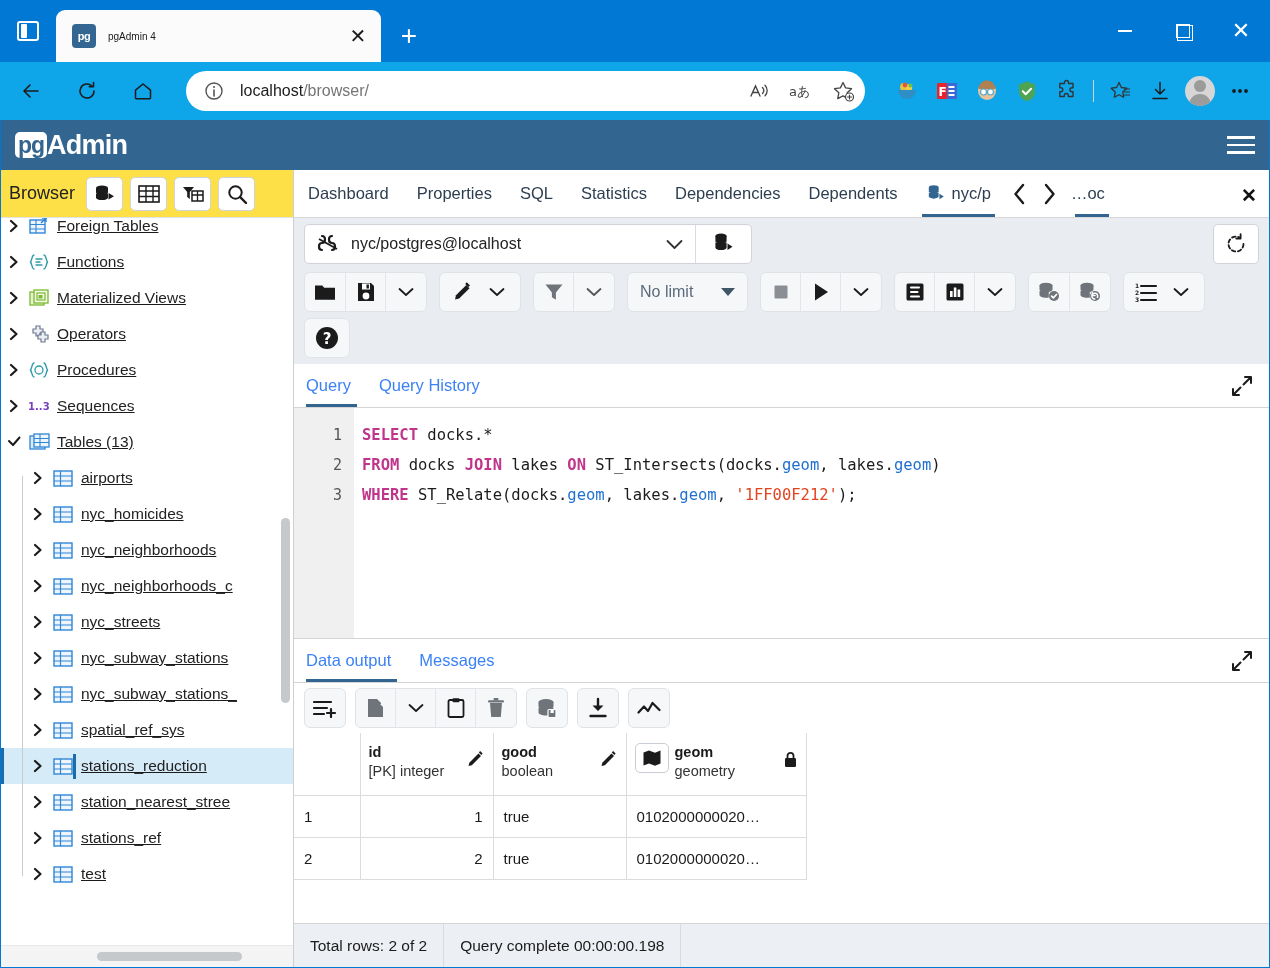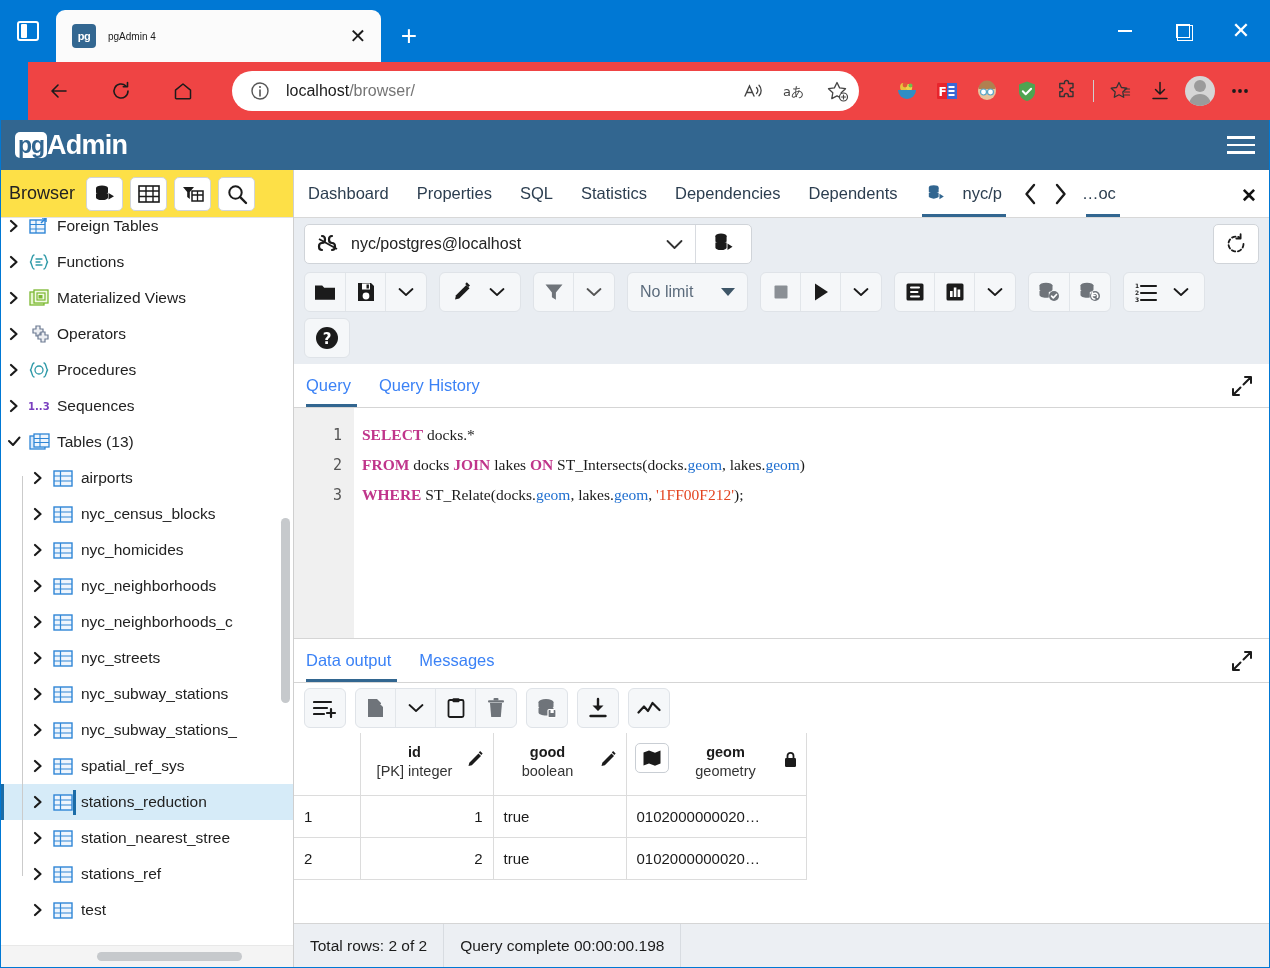--- a/index.html
+++ b/index.html
@@ -25,21 +25,21 @@
   .btab-title { flex:1; font-size:10px; color:#1b1b1b; white-space:nowrap; overflow:hidden; }
   .btab-close { width:30px; height:30px; display:flex; align-items:center; justify-content:center; border-radius:4px; font-size:20px; color:#1b1b1b; font-weight:300; }
   .newtab { width:40px; height:40px; margin-left:8px; margin-bottom:6px; display:flex; align-items:center; justify-content:center;
      color:#fff; font-size:28px; font-weight:300; border-radius:5px; }
   .wincontrols { position:absolute; right:0; top:0; height:62px; display:flex; }
   .wc { width:58px; height:62px; display:flex; align-items:center; justify-content:center; color:#fff; }
   .wc-min:after { content:""; width:14px; height:1.5px; background:#fff; display:block; }
   .wc-max:after { content:""; width:14px; height:14px; border:1.5px solid #fff; display:block; }
   .wc-close { font-size:22px; font-weight:300; }
 
-  .navbar { height:58px; background:#ef4444; display:flex; align-items:center; padding:0 10px; gap:20px; flex:0 0 58px;margin-left:28px; }
+  .navbar { height:58px; background:#0ea5e9; display:flex; align-items:center; padding:0 10px; gap:14px; flex:0 0 58px; }
   .navbtn { width:42px; height:42px; border-radius:5px; display:flex; align-items:center; justify-content:center; color:#1b1b1b; }
   .navbtn svg { display:block; }
   .urlbar {
     flex:1; height:40px; background:#fff; border-radius:20px; display:flex; align-items:center;
     padding:0 6px 0 12px; gap:10px; margin:0 8px; min-width:0;
   }
   .url-text { flex:1; font-size:16px; color:#1b1b1b; white-space:nowrap; overflow:hidden; }
   .url-text .dim { color:#757575; }
   .url-ico { width:32px; height:32px; display:flex; align-items:center; justify-content:center; color:#444; flex:0 0 32px;}
   .ext-icons { display:flex; align-items:center; gap:0px; }
@@ -59,37 +59,37 @@
   .hamburger span { height:2.5px; background:#fff; display:block; }
 
   .pg-body { flex:1; display:flex; min-height:0; }
 
   
   .sidebar { width:293px; flex:0 0 293px; display:flex; flex-direction:column; border-right:1px solid #cfcfcf; min-height:0; background:#fde047;}
   .sb-head { height:48px; display:flex; align-items:center; gap:7px; padding:0 8px; border-bottom:1px solid #e3e3e3; flex:0 0 48px;}
   .sb-title { font-size:18px; color:#222; margin-right:4px; }
   .sb-btn { width:37px; height:34px; border:1px solid #d0d4d9; border-radius:5px; display:flex; align-items:center; justify-content:center; background:#fff;}
   .tree { flex:1; overflow:hidden; position:relative; background:#fff; }
-  .tree-inner { position:absolute; left:0; top:-10px; right:0; }
+  .tree-inner { position:absolute; left:0; top:-10px; right:0;text-decoration:underline; }
   .tnode { height:36px; display:flex; align-items:center; gap:7px; padding-left:6px; white-space:nowrap; font-size:15.5px; color:#222; position:relative;}
   .tnode.child { padding-left:30px; }
   .tnode.sel { background:#d6ebf8; }
   .tnode.sel:before { content:""; position:absolute; left:0; top:0; bottom:0; width:3px; background:#1b6ca8; }
   .caret { width:14px; flex:0 0 14px; display:flex; align-items:center; justify-content:center; color:#222; font-size:15px;}
   .tico { width:22px; flex:0 0 22px; height:20px; display:flex; align-items:center; justify-content:center; }
   .caret-cursor { position:absolute; left:72px; top:6px; width:3px; height:25px; background:#1b6ca8; }
   .sb-hscroll { height:22px; background:#f4f4f4; display:flex; align-items:center; padding:0 8px; flex:0 0 22px; border-top:1px solid #e8e8e8;}
   .sb-hscroll i { display:block; height:9px; background:#c6c9cc; border-radius:5px; margin-left:88px; width:145px; }
   .vscroll { position:absolute; right:3px; top:300px; width:9px; height:185px; background:#c6c9cc; border-radius:5px; }
 
   
   .main { flex:1; display:flex; flex-direction:column; min-width:0; min-height:0; background:#fff;}
   .toptabs { height:48px; display:flex; align-items:stretch; border-bottom:1px solid #d8d8d8; flex:0 0 48px; overflow:hidden; position:relative;}
   .ttab { display:flex; align-items:center; padding:0 14px; font-size:16.5px; color:#2c3e50; white-space:nowrap; position:relative; }
-  .ttab.obj { gap:17px; }
+  .ttab.obj { gap:6px; }
   .ttab.active:after { content:""; position:absolute; left:10px; right:10px; bottom:0; height:3px; background:#326690; }
   .tarrow { width:30px; display:flex; align-items:center; justify-content:center; font-size:22px; color:#1b1b1b; font-weight:bold;}
   .ttab.clipped { color:#2c3e50; }
   .tabclose { position:absolute; right:12px; top:14px; font-size:19px; font-weight:bold; color:#111; }
 
   .qtool { flex:1; display:flex; flex-direction:column; min-height:0; background:#e9edf2;}
   .conn-row { height:52px; display:flex; align-items:center; padding:6px 10px; gap:8px; flex:0 0 52px;}
   .conn-box { flex:1; height:40px; background:#fff; border:1px solid #d0d4d9; border-radius:5px; display:flex; align-items:center; min-width:0;}
   .conn-ico { width:46px; flex:0 0 46px; display:flex; align-items:center; justify-content:center; }
   .conn-label { flex:1; font-size:16px; color:#222; white-space:nowrap; overflow:hidden;}
@@ -109,33 +109,33 @@
   .qpanel { flex:1; display:flex; flex-direction:column; background:#fff; min-height:0; }
   .qtabs { height:44px; display:flex; align-items:center; border-bottom:1px solid #d5d5d5; padding:0 12px; position:relative; flex:0 0 44px; background:#fff;}
   .qtab { font-size:16.5px; color:#3b82f6; padding:0 14px; height:100%; display:flex; align-items:center; position:relative;}
   .qtab:first-child { padding-left:0; }
   .qtab.active:after { content:""; position:absolute; left:0; right:8px; bottom:0; height:3px; background:#326690;}
   .qtab:first-child.active:after { left:0; right:8px; }
   .expand { position:absolute; right:16px; top:11px; }
 
   .editor { height:230px; flex:0 0 230px; display:flex; background:#fff; overflow:hidden; font-family:"DejaVu Sans Mono", monospace; font-size:15.5px;}
   .gutter { width:60px; flex:0 0 60px; background:#f0f0f0; text-align:right; padding:12px 12px 0 0; color:#555; line-height:30px; font-size:15px;}
-  .code { flex:1; padding:12px 8px 0 8px; line-height:30px; white-space:pre; overflow:hidden;font-family:Liberation Serif, serif;}
+  .code { flex:1; padding:12px 8px 0 8px; line-height:30px; white-space:pre; overflow:hidden;}
   .kw { color:#c0358b; font-weight:bold; }
   .prop { color:#1f6fd0; }
   .str { color:#e3431f; }
   .pn { color:#1b1b1b; }
 
   .dpanel { flex:1; display:flex; flex-direction:column; min-height:0; border-top:1px solid #d5d5d5; background:#fff;}
   .dtabs { height:44px; display:flex; align-items:center; padding:0 12px; border-bottom:1px solid #d5d5d5; position:relative; flex:0 0 44px;}
   .dtb-row { height:50px; display:flex; align-items:center; padding:5px 10px; gap:9px; background:#fff; flex:0 0 50px;}
   .dgrid { flex:1; overflow:hidden; position:relative;}
   table.rs { border-collapse:collapse; table-layout:fixed; }
   table.rs th, table.rs td { border-right:1px solid #dcdcdc; border-bottom:1px solid #dcdcdc; font-weight:normal; }
-  .rs thead th { background:#fff; vertical-align:top; padding:10px 8px; text-align:center; height:62px;}
+  .rs thead th { background:#fff; vertical-align:top; padding:10px 8px; text-align:left; height:62px;}
   .colwrap { display:flex; align-items:flex-start; gap:6px; }
   .colname { font-weight:bold; font-size:14.5px; color:#1b1b1b; line-height:19px;}
   .coltype { font-size:14.5px; color:#333; line-height:19px; }
   .rs td { height:42px; padding:0 10px; font-size:15px; color:#1b1b1b;}
   .rownum { background:#fff; color:#1b1b1b; text-align:left; width:66px; }
   .num { text-align:right; }
   .statusbar { height:44px; display:flex; align-items:center; background:#eceff3; border-top:1px solid #d5d5d5; font-size:15.5px; color:#1b1b1b; flex:0 0 44px;}
   .sb-cell { padding:0 16px; height:100%; display:flex; align-items:center; }
   .sb-cell.b { border-right:1px solid #d8dce1; }
   .sb-spacer { flex:1; }
@@ -435,34 +435,20 @@
                     <path d="M3 2l5.5 5L3 12" fill="none" stroke="#1b1b1b" stroke-width="2.2" stroke-linecap="round" stroke-linejoin="round"></path>
                   </svg>
                 </span>
                 <span class="tico">
                   <svg width="20" height="17" viewBox="0 0 20 17">
                     <rect x="1" y="1" width="18" height="15" fill="#eef5fd" stroke="#2f86d6" stroke-width="1.4"></rect>
                     <path d="M1 6h18M1 11h18M7.5 1v15" stroke="#2f86d6" stroke-width="1.2"></path>
                   </svg>
                 </span>
                 <span>airports</span>
-              </div>
-              <div class="tnode child">
-                <span class="caret">
-                  <svg width="12" height="14" viewBox="0 0 12 14">
-                    <path d="M3 2l5.5 5L3 12" fill="none" stroke="#1b1b1b" stroke-width="2.2" stroke-linecap="round" stroke-linejoin="round"></path>
-                  </svg>
-                </span>
-                <span class="tico">
-                  <svg width="20" height="17" viewBox="0 0 20 17">
-                    <rect x="1" y="1" width="18" height="15" fill="#eef5fd" stroke="#2f86d6" stroke-width="1.4"></rect>
-                    <path d="M1 6h18M1 11h18M7.5 1v15" stroke="#2f86d6" stroke-width="1.2"></path>
-                  </svg>
-                </span>
-                <span>nyc_census_blocks</span>
               </div>
               <div class="tnode child">
                 <span class="caret">
                   <svg width="12" height="14" viewBox="0 0 12 14">
                     <path d="M3 2l5.5 5L3 12" fill="none" stroke="#1b1b1b" stroke-width="2.2" stroke-linecap="round" stroke-linejoin="round"></path>
                   </svg>
                 </span>
                 <span class="tico">
                   <svg width="20" height="17" viewBox="0 0 20 17">
                     <rect x="1" y="1" width="18" height="15" fill="#eef5fd" stroke="#2f86d6" stroke-width="1.4"></rect>

